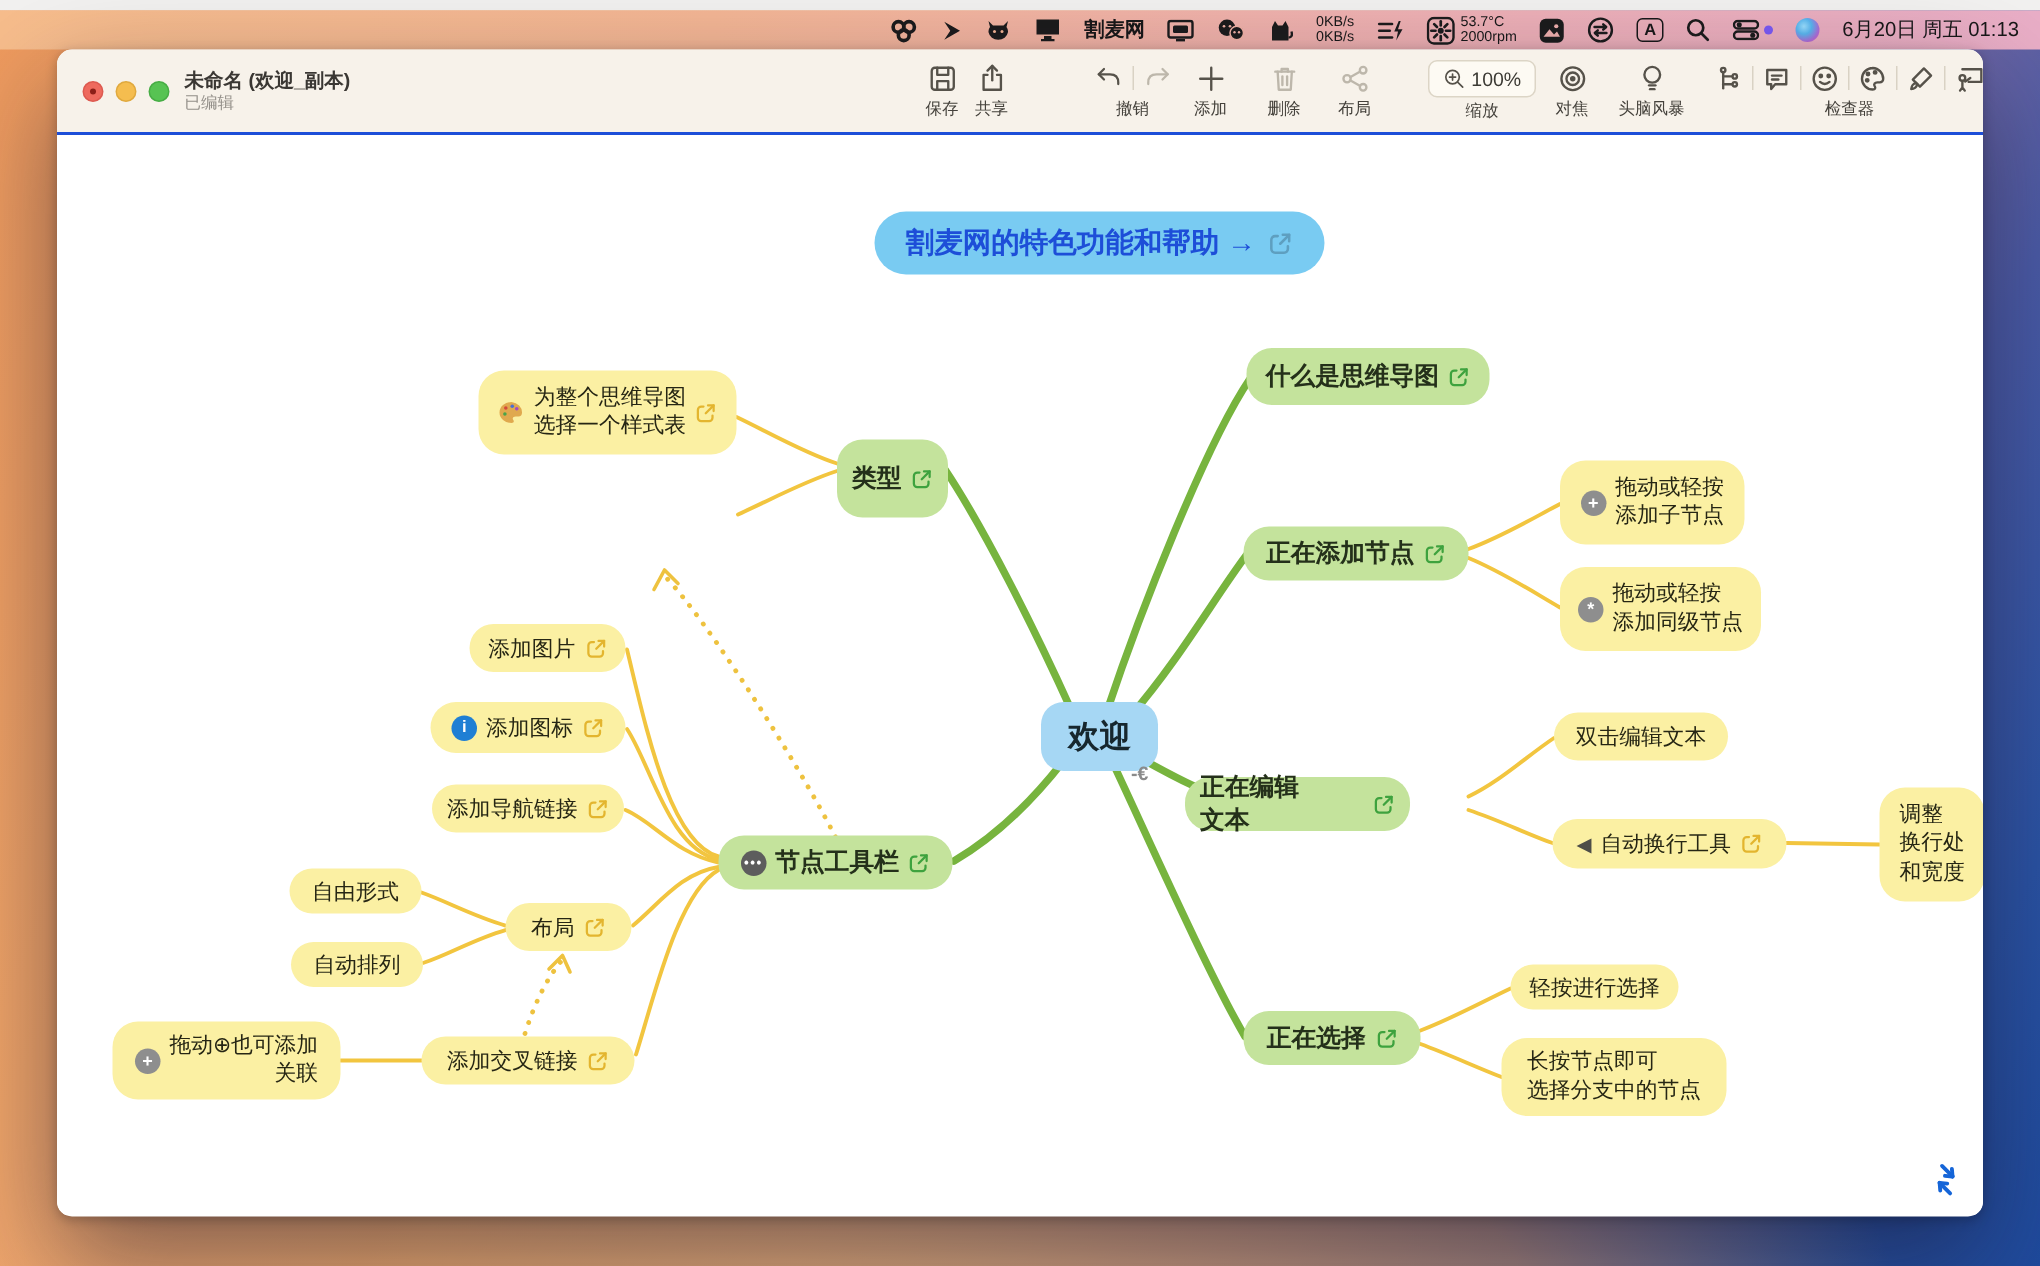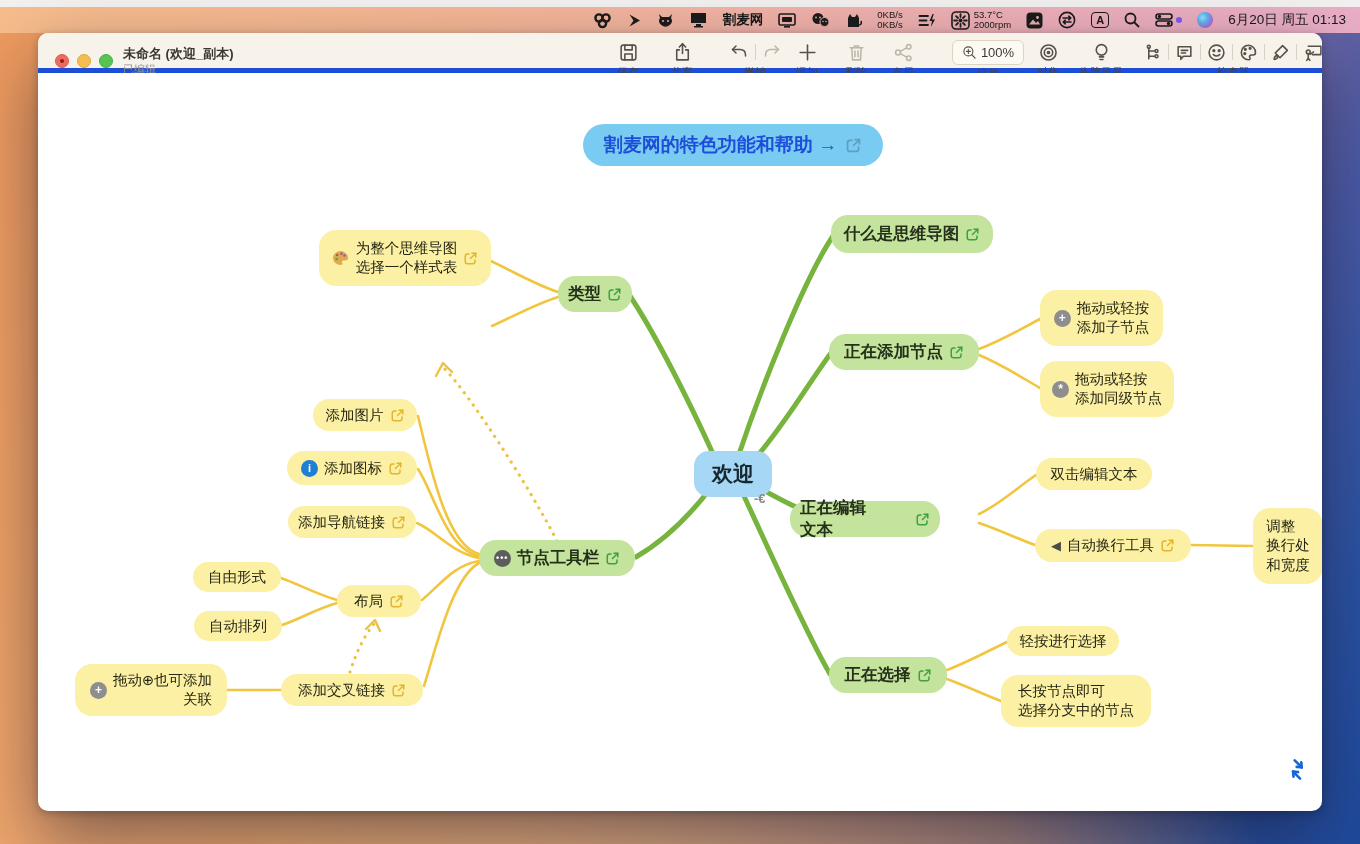--- a/index.html
+++ b/index.html
@@ -22,21 +22,21 @@
   .mb-2l i{font-style:normal;display:block;}
   .mb-fan{display:flex;align-items:center;gap:4px;}
   .mb-a{border:1.6px solid #181818;border-radius:4px;font-size:11px;font-weight:700;width:16px;height:14px;display:flex;align-items:center;justify-content:center;}
   .mb-time{font-size:13.5px;font-weight:500;white-space:nowrap;}
   .cc-wrap{display:flex;align-items:center;gap:3px;}
   .cc-dot{width:6px;height:6px;border-radius:50%;background:#7b5bf5;}
   .siri{width:16px;height:16px;border-radius:50%;background:radial-gradient(circle at 35% 35%,#9be0ff 0%,#59b7f0 35%,#b06ad8 70%,#e07bb0 100%);}
   
   .window{position:absolute;left:38px;top:33px;width:1284px;height:778px;border-radius:10px;background:#ffffff;
     box-shadow:0 30px 70px rgba(20,15,40,.5),0 2px 8px rgba(0,0,0,.25);overflow:hidden;}
-  .titlebar{position:relative;width:100%;height:40px;background:#f7f2ea;border-bottom:5px solid #1d4ed8;box-sizing:border-box;}
+  .titlebar{position:relative;width:100%;height:57px;background:#f7f2ea;border-bottom:2px solid #1d4ed8;box-sizing:border-box;}
   .lights{position:absolute;left:17px;top:21px;display:flex;gap:8px;}
   .light{width:12px;height:12px;border-radius:50%;}
   .light.red{background:#ee6a5e;border:.5px solid #dd5a50;display:flex;align-items:center;justify-content:center;}
   .light.red::after{content:"";width:4px;height:4px;border-radius:50%;background:#8c1f18;}
   .light.yellow{background:#f5bd4f;border:.5px solid #e0a93e;}
   .light.green{background:#57c353;border:.5px solid #47ad45;}
   .win-title{position:absolute;left:85px;top:12px;}
   .win-title .t{font-size:13px;font-weight:700;color:#3a3733;line-height:17px;}
   .win-title .s{font-size:11px;color:#94908a;line-height:14px;}
   .tb{position:absolute;top:7px;display:flex;flex-direction:column;align-items:center;gap:1px;}
@@ -218,21 +218,21 @@
       <div class="tb" style="left:566px;width:48px;">
         <span class="row">
             <svg class="ic" width="21" height="21" viewBox="0 0 20 20">
               <rect x="3" y="3" width="14" height="14" rx="2"></rect>
               <path d="M6.5 3 v4.5 h7 V3"></path>
               <path d="M6.5 17 v-5.5 h7 V17"></path>
             </svg>
           </span>
         <span class="tbl">保存</span>
       </div>
-      <div class="tb" style="left:620px;width:48px;">
+      <div class="tb" style="left:599px;width:48px;">
         <span class="row">
             <svg class="ic" width="21" height="21" viewBox="0 0 20 20">
               <path d="M7 7.5 H4.5 V17 H15.5 V7.5 H13"></path>
               <path d="M10 1.8 V11"></path>
               <path d="M7 4.8 L10 1.8 L13 4.8"></path>
             </svg>
           </span>
         <span class="tbl">共享</span>
       </div>
       <div class="tb" style="left:687px;width:60px;">
@@ -484,21 +484,21 @@
       <div class="node yellow" style="left:969px;top:553px;width:112px;height:30px;">
         <span>轻按进行选择</span>
       </div>
       <div class="node yellow" style="left:963px;top:602px;width:150px;height:52px;">
         <span class="lines left">
             <span>长按节点即可</span>
             <span>选择分支中的节点</span>
           </span>
       </div>
 
-      <div class="node green" style="left:520px;top:203px;width:74px;height:36px;">
+      <div class="node green" style="left:520px;top:203px;width:74px;height:52px;">
         <span>类型</span>
         <svg class="lk g" viewBox="0 0 20 20">
             <path d="M8 4 H6 a3 3 0 0 0 -3 3 v7 a3 3 0 0 0 3 3 h7 a3 3 0 0 0 3 -3 v-2"></path>
             <path d="M12 3 h5 v5"></path>
             <path d="M17 3 l-7 7"></path>
           </svg>
       </div>
       <div class="node yellow" style="left:281px;top:157px;width:172px;height:56px;">
         <svg width="18" height="16" viewBox="0 0 18 16">
             <path d="M9 1 a8 7 0 1 0 0 14 c1.6 0 1.9-1.2 1.1-2.2 c-.8-1.1.2-2.2 1.7-2.2 h1.8 A2.4 2.4 0 0 0 16 8.2 A8 7 0 0 0 9 1" fill="#e0a94e"></path>

